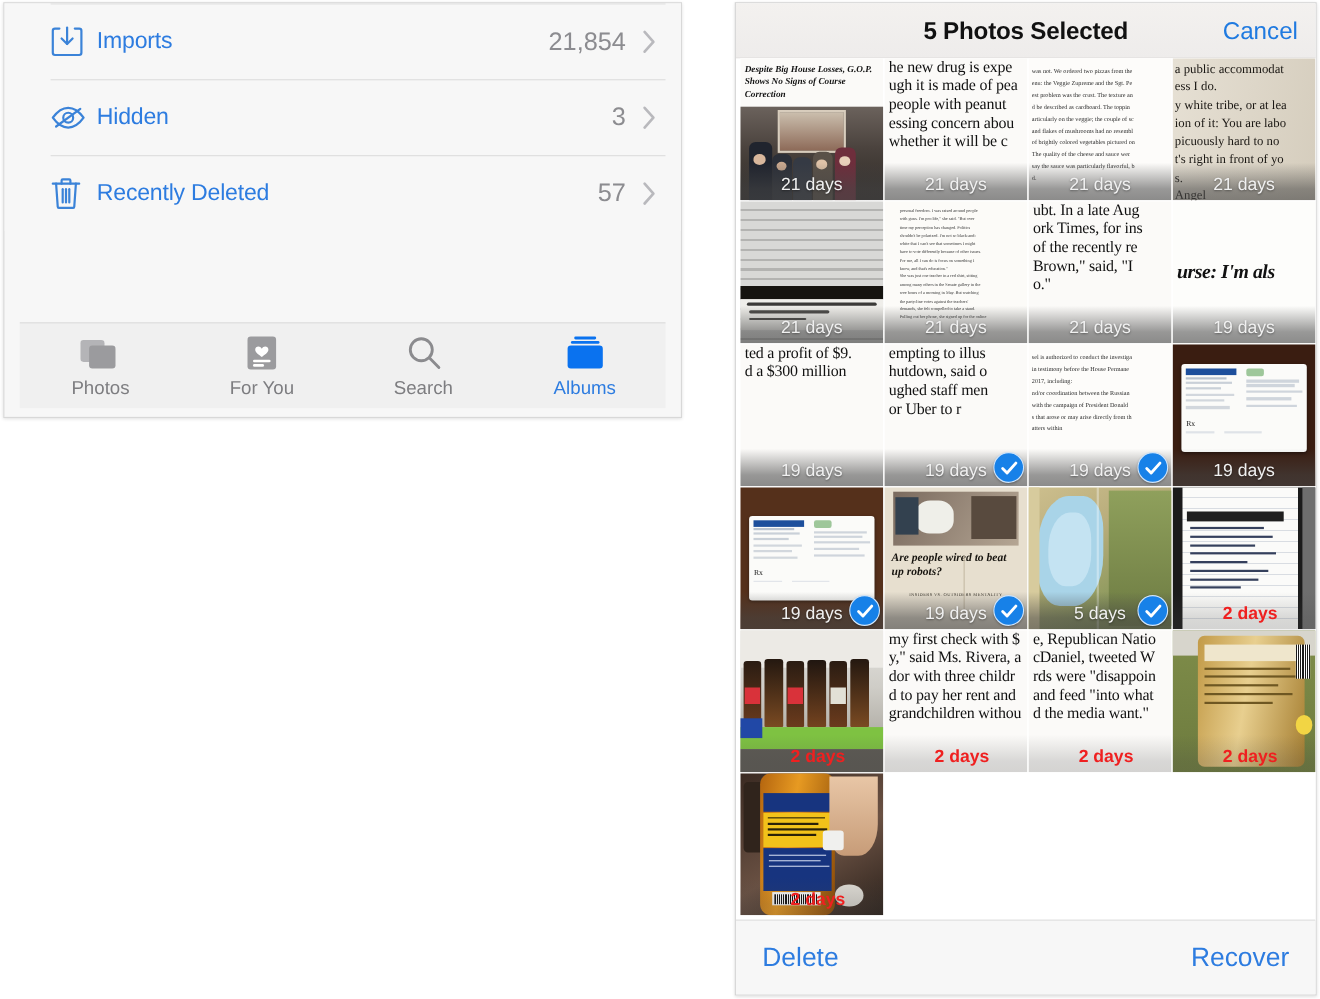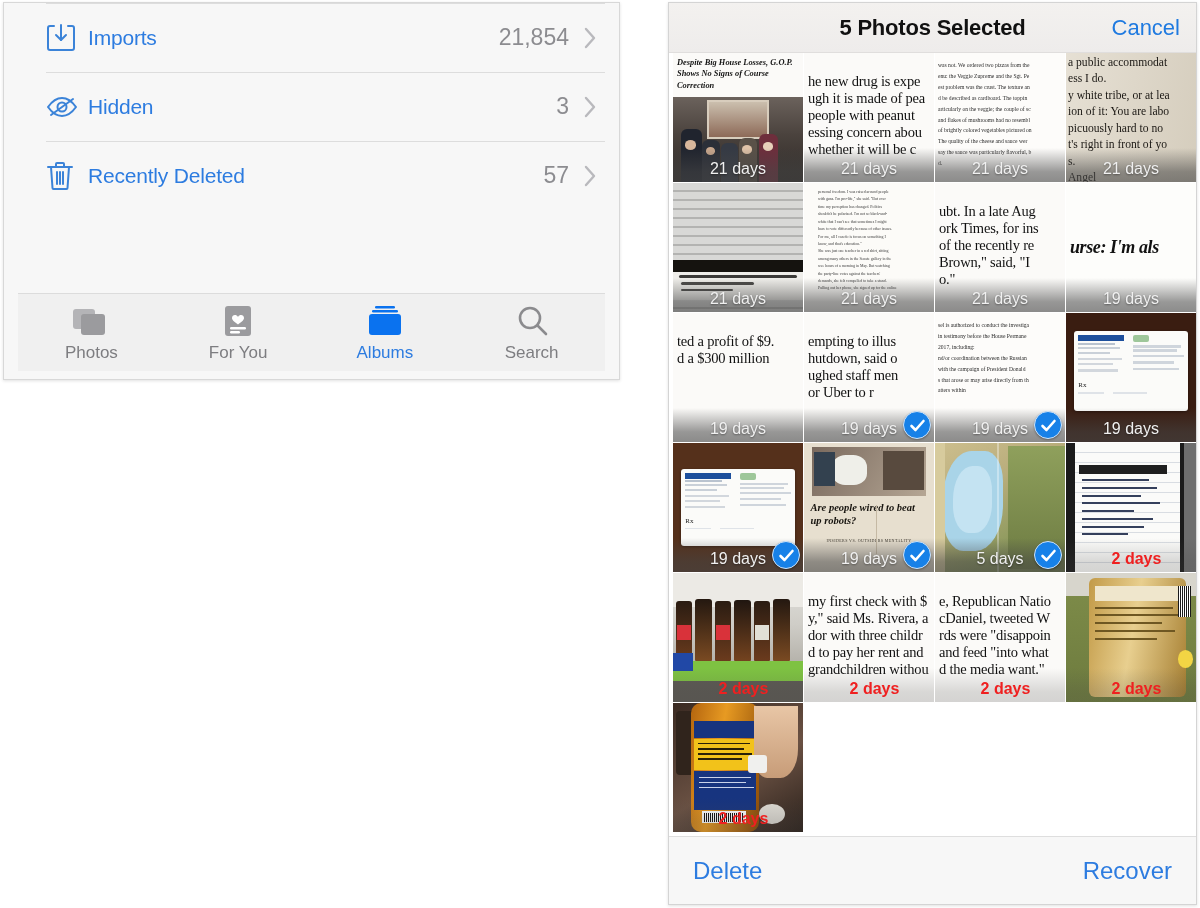--- a/index.html
+++ b/index.html
@@ -140,21 +140,21 @@
     position: absolute; bottom: 0; left: 0; right: 0; height: 68px;
     background: #f7f7f7; border-top: 1px solid #dedede;
     display: flex; align-items: center; justify-content: space-between;
     padding: 0 24px;
   }
   #rp-footer .action { font-size: 24px; color: #2d7ce0; cursor: pointer; }
 
   
   .news {
     position: absolute; inset: 0; background: #fbfaf8;
-    padding: 20px 4px; overflow: hidden;
+    padding: 0 4px; overflow: hidden;
   }
   .news .hl {
     font-family: "Liberation Serif", serif; color: #111;
     line-height: 1.18; overflow: hidden;
   }
   .news .bodytext {
     font-family: "Liberation Serif", serif; color: #2b2b2b;
     font-size: 4.4px; line-height: 1.45; text-align: justify;
     overflow: hidden;
   }
@@ -240,38 +240,38 @@
         <span class="tab-icon">
           <svg width="30" height="32" viewBox="0 0 30 32">
             <rect x="2" y="1" width="26" height="30" rx="3" fill="#9b9b9e"></rect>
             <path d="M15 12 c-1.6 -3 -6 -2.4 -6 1 c0 2.6 3.6 4.6 6 6.6 c2.4 -2 6 -4 6 -6.6 c0 -3.4 -4.4 -4 -6 -1 Z" fill="#ffffff"></path>
             <rect x="7" y="22" width="16" height="2.4" rx="1.2" fill="#ffffff"></rect>
             <rect x="7" y="26" width="10" height="2.4" rx="1.2" fill="#ffffff"></rect>
           </svg>
         </span>
         <span class="tab-label">For You</span>
       </div>
+      <div class="tab">
+        <span class="tab-icon">
+          <svg width="32" height="32" viewBox="0 0 32 32" fill="none" stroke="#8b8b8e" stroke-width="2.6" stroke-linecap="round">
+            <circle cx="14" cy="13" r="10"></circle>
+              <path d="M21.5 20.5 L30 29"></path>
+          </svg>
+        </span>
+        <span class="tab-label">Search</span>
+      </div>
       <div class="tab active">
         <span class="tab-icon">
           <svg width="38" height="32" viewBox="0 0 38 32">
             <rect x="9" y="1" width="20" height="2.6" rx="1.3" fill="#0a72ef"></rect>
             <rect x="6" y="5" width="26" height="2.6" rx="1.3" fill="#0a72ef"></rect>
             <rect x="3" y="9" width="32" height="21" rx="3" fill="#0a72ef"></rect>
           </svg>
         </span>
         <span class="tab-label">Albums</span>
-      </div>
-      <div class="tab">
-        <span class="tab-icon">
-          <svg width="32" height="32" viewBox="0 0 32 32" fill="none" stroke="#8b8b8e" stroke-width="2.6" stroke-linecap="round">
-            <circle cx="14" cy="13" r="10"></circle>
-              <path d="M21.5 20.5 L30 29"></path>
-          </svg>
-        </span>
-        <span class="tab-label">Search</span>
       </div>
     </div>
   </div>
 
   <div id="right-panel">
 
     <div id="rp-header">
       <span class="sel-title">5 Photos Selected</span>
       <span class="cancel">Cancel</span>
     </div>

